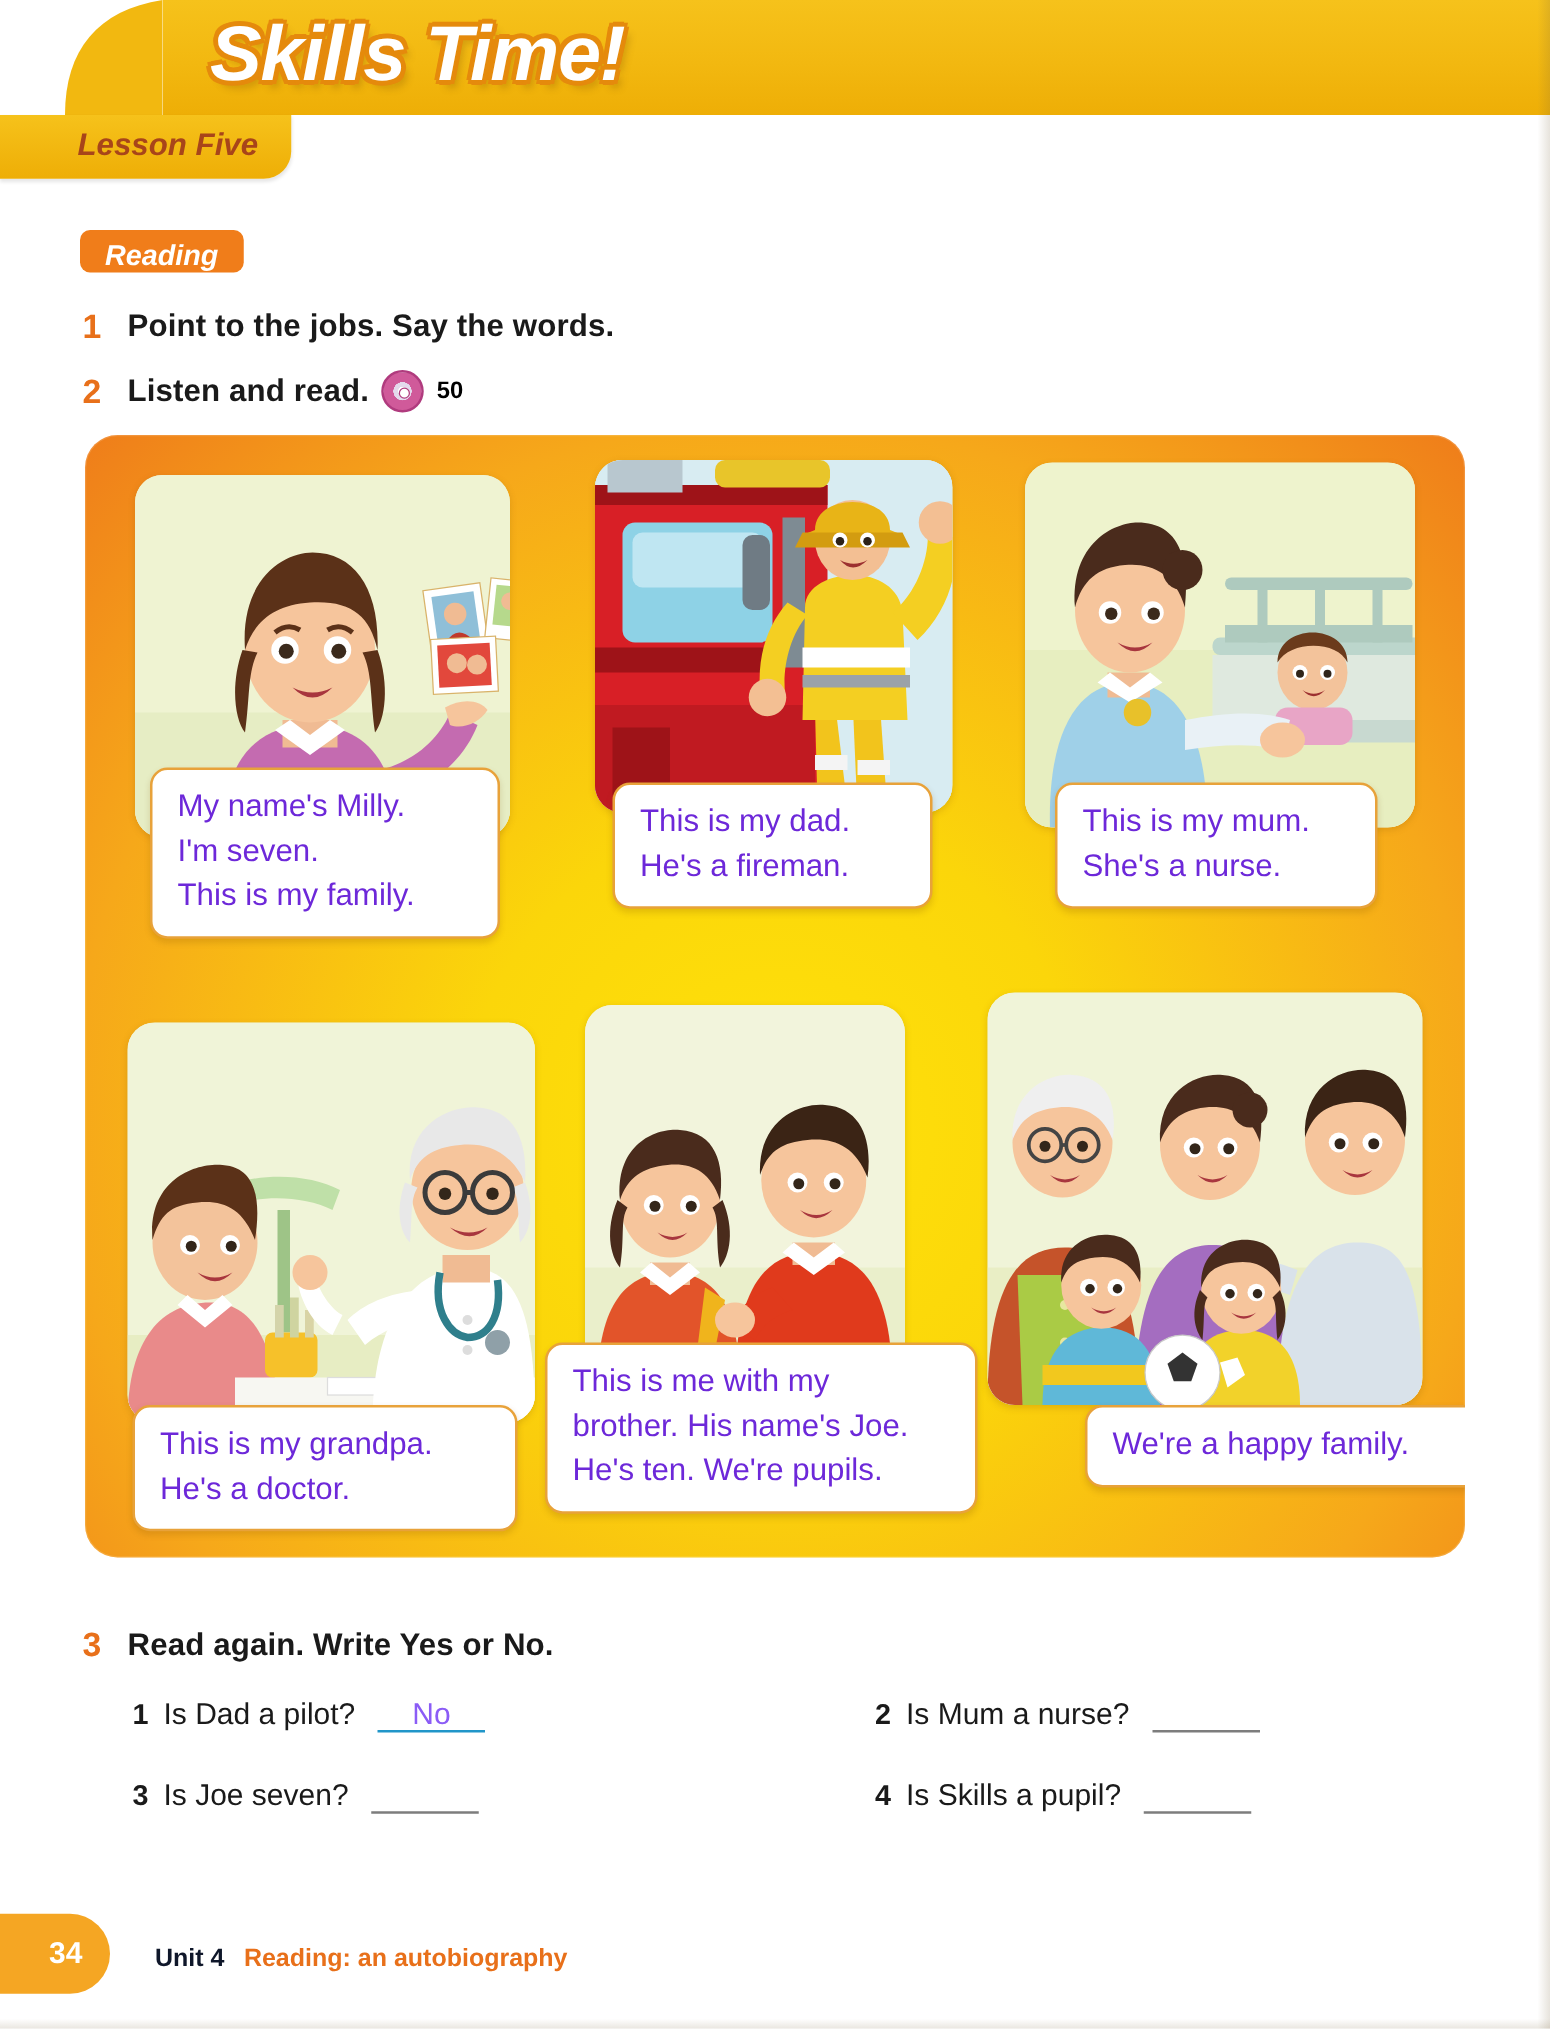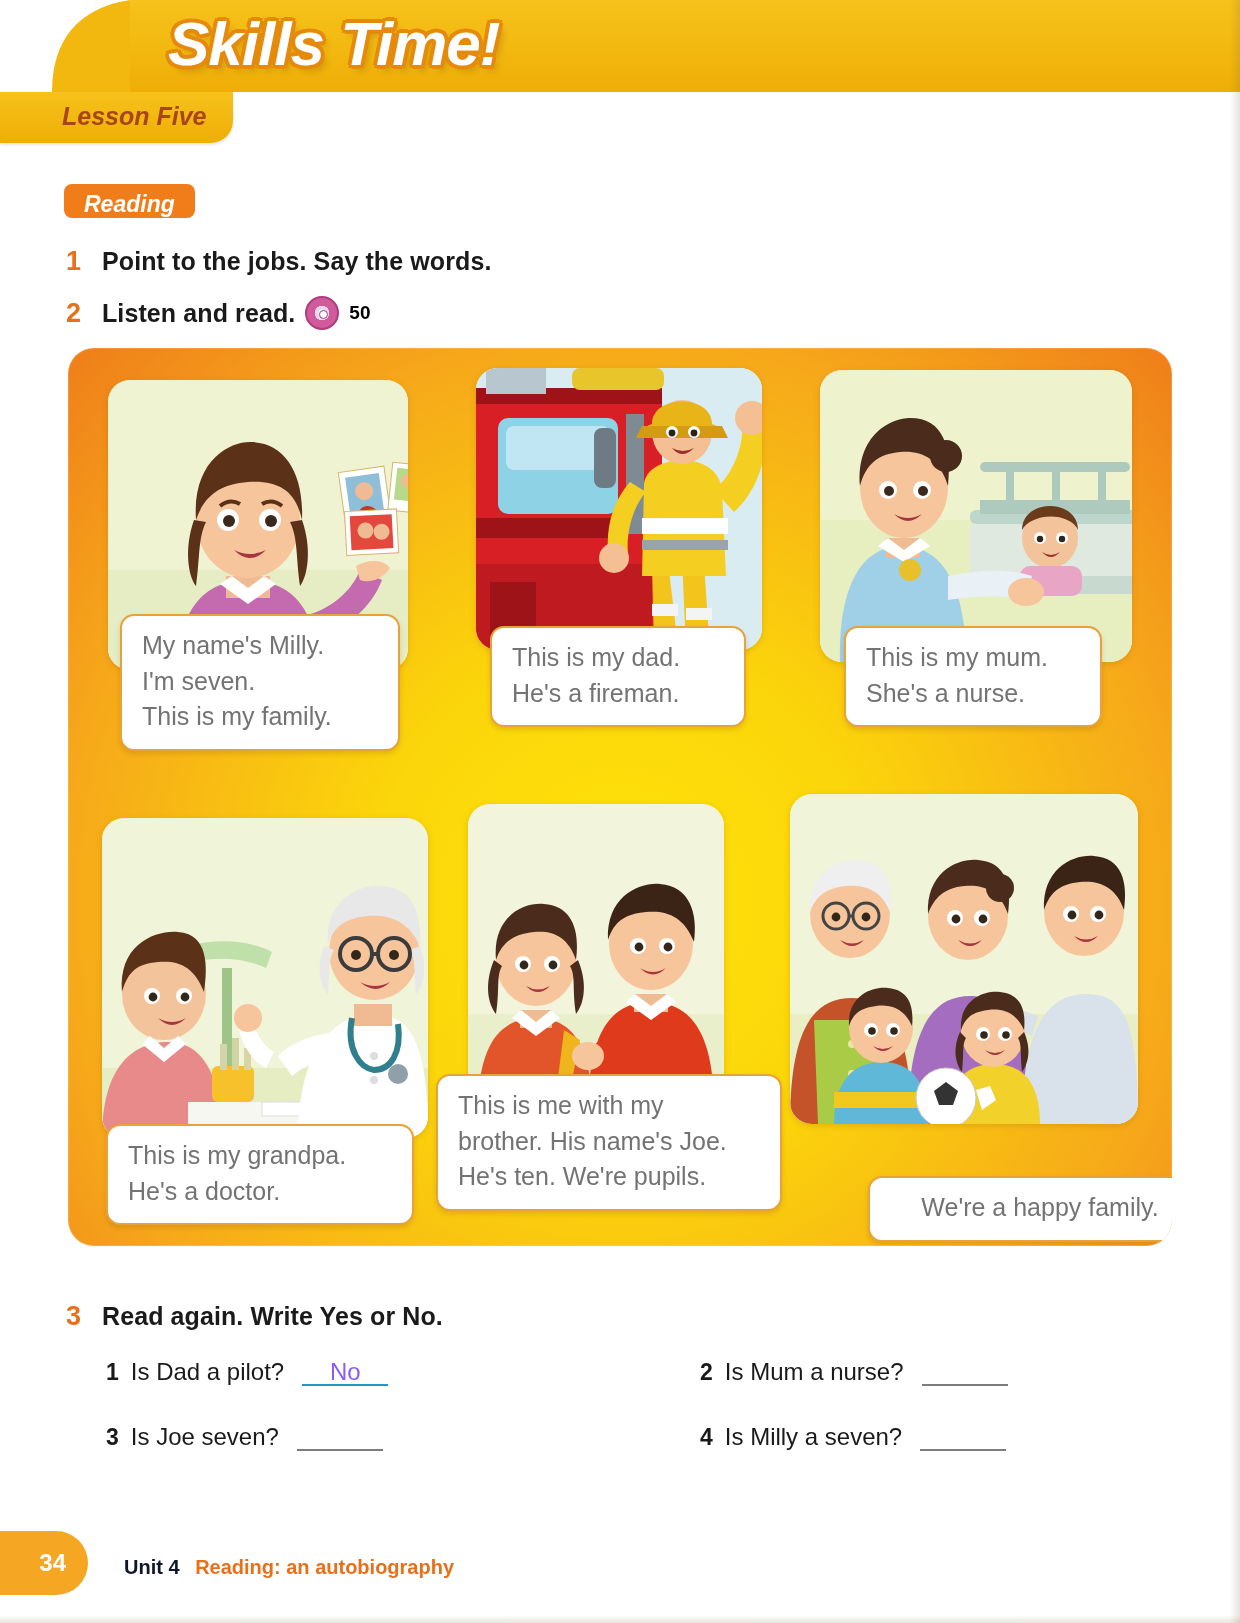--- a/index.html
+++ b/index.html
@@ -147,21 +147,21 @@
   }
   
   .bubble {
     position: absolute;
     background: #ffffff;
     border: 2px solid #e8a23a;
     border-radius: 14px;
     padding: 12px 20px 14px 20px;
     font-size: 25px;
     line-height: 1.42;
-    color: #737373;
+    color: #6d28d9;
     box-shadow: 0 3px 5px rgba(130,80,0,0.20);
     white-space: pre-line;
   }
 
   
   .q-item {
     position: absolute;
     font-size: 24px;
     color: #1a1a1a;
     display: flex;
@@ -537,21 +537,21 @@
       <circle cx="193" cy="240" r="7" fill="#fff"></circle>
         <circle cx="194" cy="241" r="3.8" fill="#33261a"></circle>
       <circle cx="215" cy="240" r="7" fill="#fff"></circle>
         <circle cx="216" cy="241" r="3.8" fill="#33261a"></circle>
       <path d="M195 256 q10 10 20 0 q-10 6 -20 0z" fill="#a8363e"></path>
       <path d="M186 296 l14 -4 l6 14 l-14 10 z" fill="#ffffff"></path>
       <circle cx="156" cy="304" r="30" fill="#ffffff" stroke="#c9c9c9"></circle>
       <path d="M156 288 l12 9 l-5 14 h-14 l-5 -14z" fill="#333"></path>
     </svg>
   </div>
-  <div class="bubble" style="left:800px; top:828px; width:300px;text-align:center;">We're a happy family.</div>
+  <div class="bubble" style="left:800px; top:776px; width:300px;">We're a happy family.</div>
 
 </div>
 
 <div class="instr" id="instr-3">
   <span class="num">3</span>
   <span>Read again. Write Yes or No.</span>
 </div>
 
 <div class="q-item" style="left:106px; top:1358px;">
   <span class="qn">1</span>
@@ -566,21 +566,21 @@
 </div>
 
 <div class="q-item" style="left:106px; top:1423px;">
   <span class="qn">3</span>
   <span>Is Joe seven?</span>
   <span class="answer-line">&nbsp;</span>
 </div>
 
 <div class="q-item" style="left:700px; top:1423px;">
   <span class="qn">4</span>
-  <span>Is Milly a seven?</span>
+  <span>Is Skills a pupil?</span>
   <span class="answer-line">&nbsp;</span>
 </div>
 
 <div class="page-tab">34</div>
 <div class="footer-text">
   <span class="unit">Unit 4</span>
   <span>Reading: an autobiography</span>
 </div>
 
 <div class="page-edge"></div>

